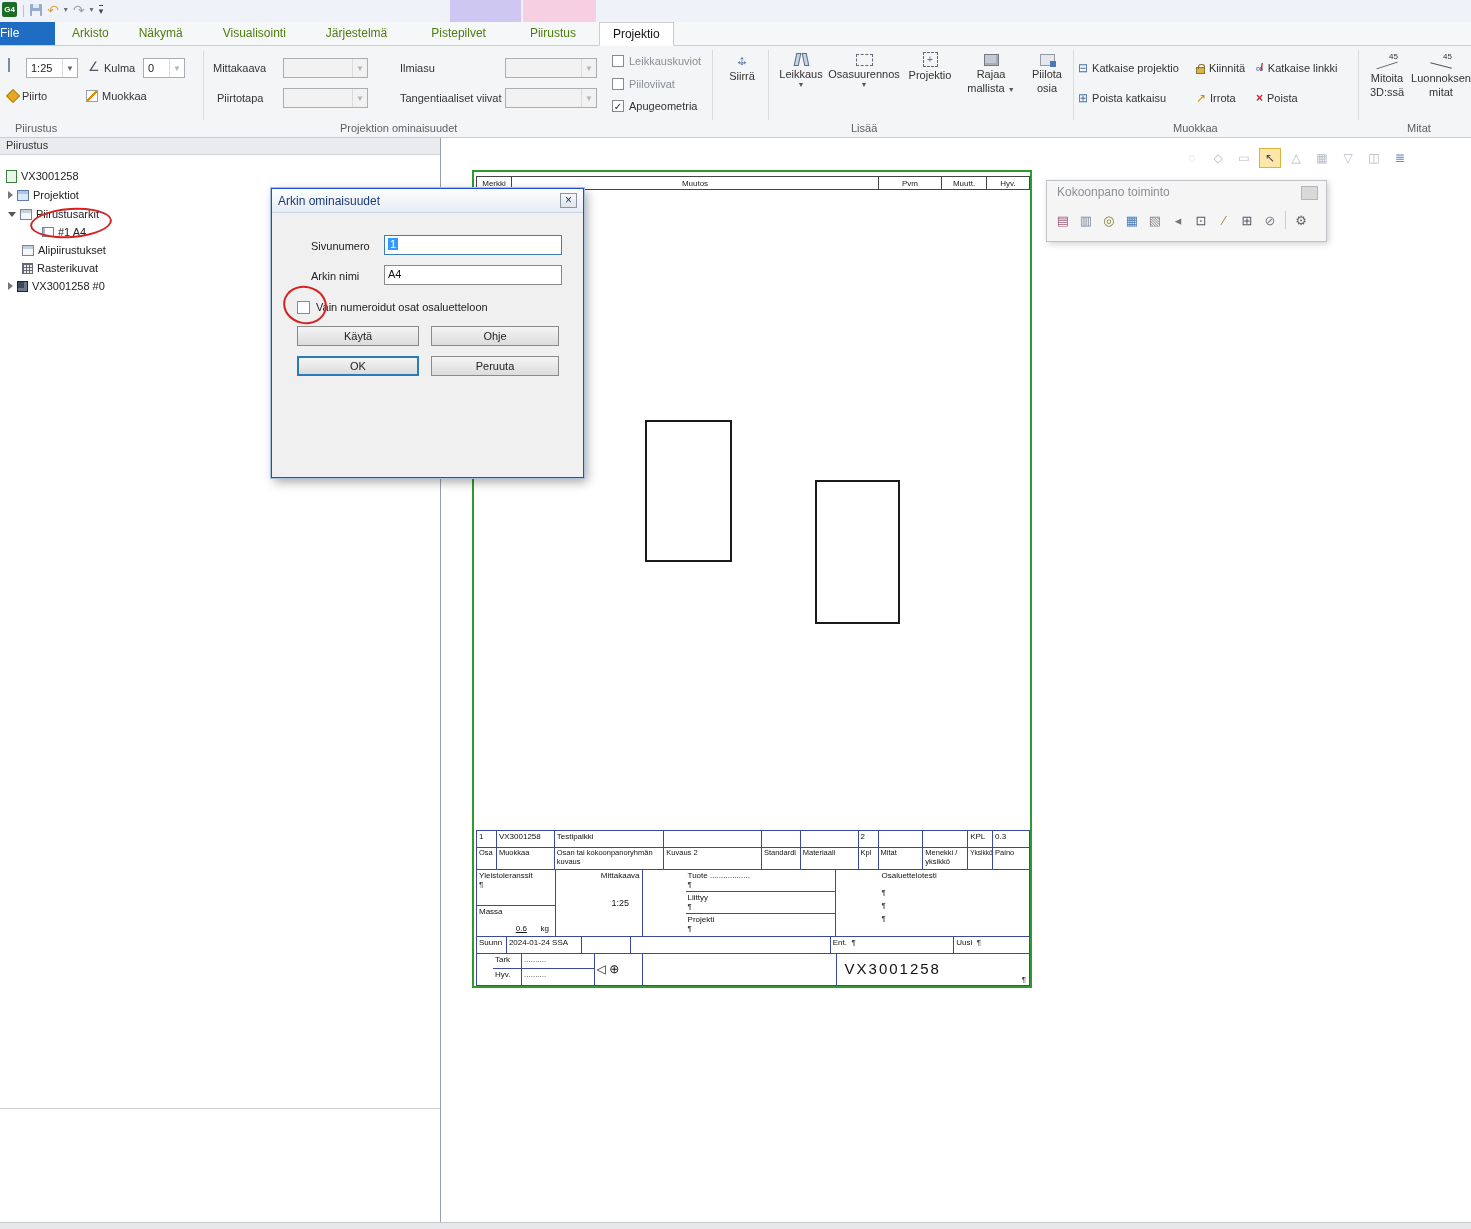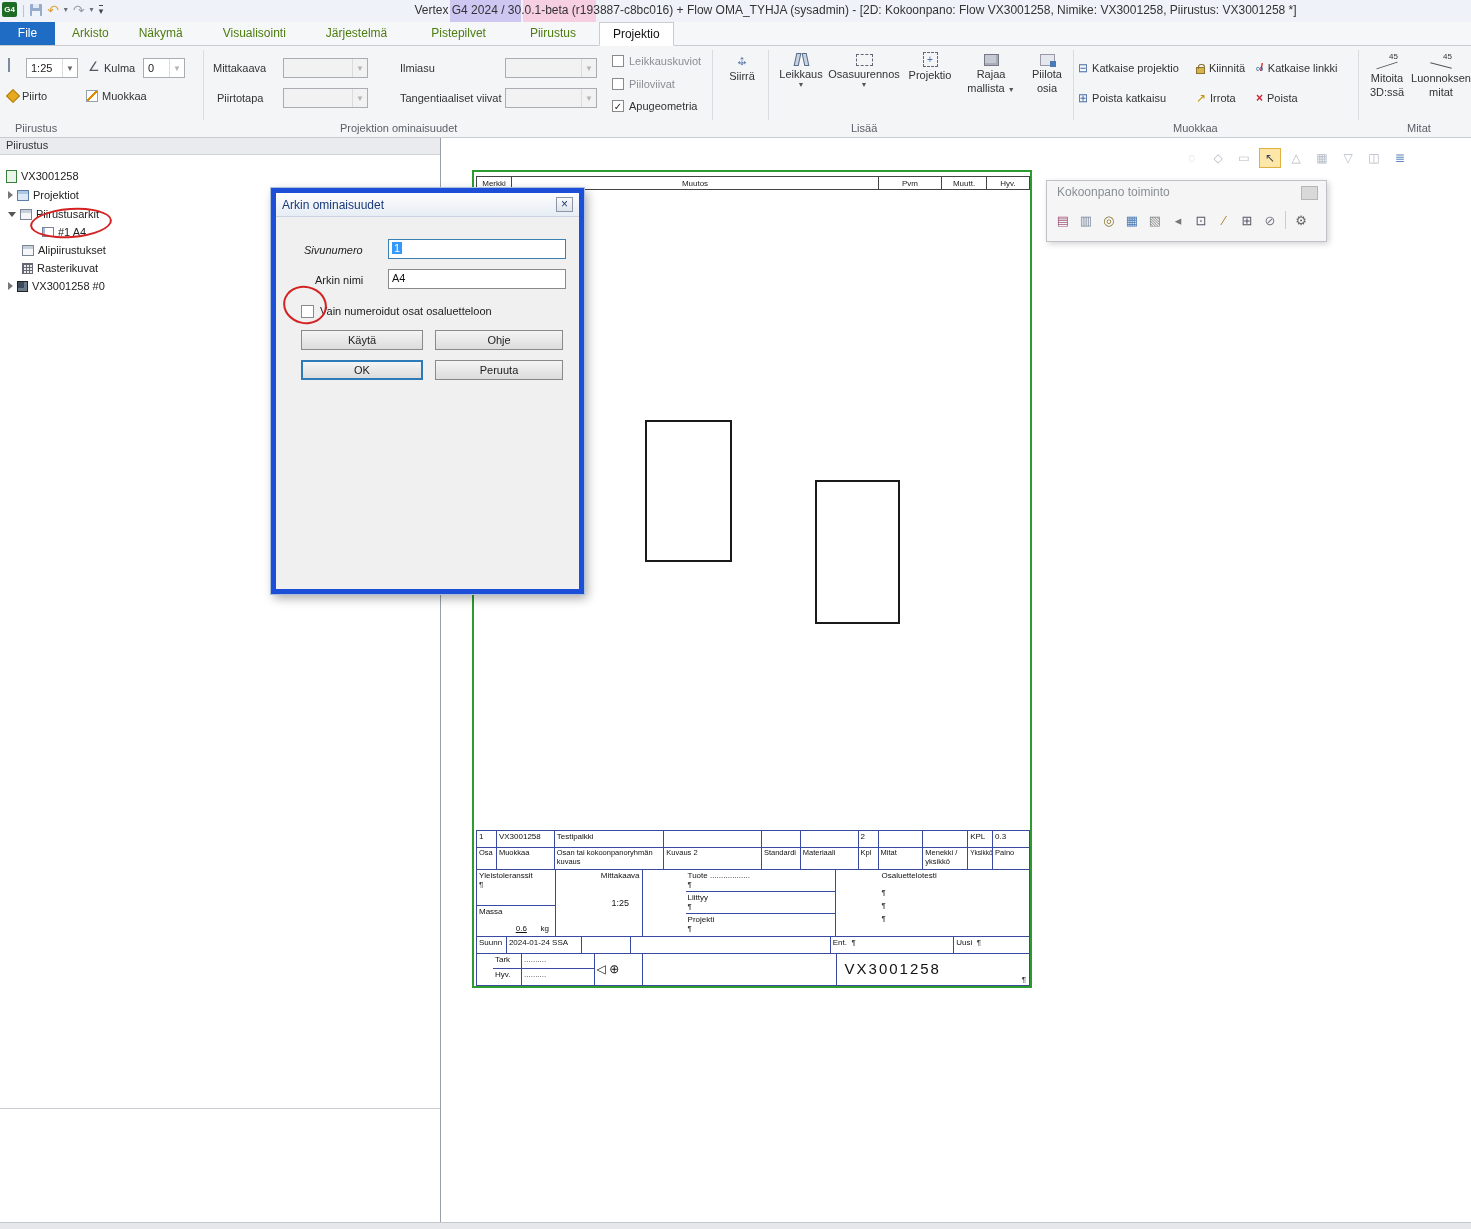--- a/index.html
+++ b/index.html
@@ -20,21 +20,21 @@
   .redo { color:#9aa0a8; font-size:14px; line-height:14px; }
   .qdrop { color:#6a7078; font-size:8px; }
   .qcust { color:#444; font-size:9px; border-top:1px solid #444; line-height:8px; padding-top:1px; }
   .tgi { position:absolute; top:0; height:22px; }
   .tgi.purple { left:450px; width:71px; background:#cdc7f1; }
   .tgi.pink { left:523px; width:73px; background:#f6cfe2; }
 
   
   #tabsbar { position:absolute; left:0; top:22px; width:1471px; height:24px; background:#f6f7f8; border-bottom:1px solid #c9ccd0; display:flex; }
   .tab { font-size:12px; color:#4d7c0f; padding:0 13px; line-height:23px; margin-left:4px; }
-  .tab.file { background:#1f6cc5; color:#fff; width:55px; text-align:center; padding:0; margin-left:0; }
+  .tab.file { background:#1f6cc5; color:#fff; width:55px; text-align:left; padding:0; margin-left:0; }
   .tab.active { background:#fff; border:1px solid #c9ccd0; border-bottom:1px solid #fff; margin-bottom:-1px; color:#111; }
 
   
   #ribbon { position:absolute; left:0; top:46px; width:1471px; height:92px; background:#f4f5f7; border-bottom:1px solid #c9ccd0; font-size:11px; color:#333; }
   .vsep { position:absolute; top:4px; height:70px; width:1px; background:#dadce0; }
   .grplabel { position:absolute; top:76px; font-size:11px; color:#5a5f66; }
   .combo { position:absolute; height:20px; background:#fff; border:1px solid #abadb3; display:flex; align-items:center; font-size:11px; color:#222; }
   .combo .cv { padding:0 4px; flex:1; white-space:nowrap; overflow:hidden; }
   .combo .arr { width:15px; align-self:stretch; border-left:1px solid #dcdcdc; color:#666; font-size:8px; display:flex; align-items:center; justify-content:center; }
   .combo.dis { background:#f2f2f2; }
@@ -115,21 +115,21 @@
   .tb-head .tb-cell { height:22px; font-size:7.5px; }
   .tb-head .w9 { font-size:6.5px; }
   .mid { display:flex; }
   .mcol { border-right:1px solid #3a4a9e; position:relative; }
   .mid .mcol:last-child { border-right:none; }
   .pil { color:#333; }
   .bigcode { font-size:15px; letter-spacing:2px; color:#111; font-family:"Liberation Sans", sans-serif; }
   .dots { color:#333; }
 
   
-  #dialog { position:absolute; left:271px; top:188px; width:313px; height:406px; background:#f0f0f0; border:5px solid #1d4ed8; box-shadow:0 0 0 1px #aac0dd, 3px 4px 10px rgba(0,0,0,.35); z-index:40; }
+  #dialog { position:absolute; left:271px; top:188px; width:313px; height:290px; background:#f0f0f0; border:1px solid #1d4ed8; box-shadow:0 0 0 1px #aac0dd, 3px 4px 10px rgba(0,0,0,.35); z-index:40; }
   #dialog .dtitle { height:24px; background:linear-gradient(#fdfdfd,#e7edf5); border-bottom:1px solid #c9d4e2; display:flex; align-items:center; padding:0 6px; }
   #dialog .dtitle span { font-size:12px; color:#1a3a7a; }
   .dclose { margin-left:auto; width:17px; height:15px; border:1px solid #8a96a8; background:linear-gradient(#fafafa,#dfe3e8); font-size:10px; line-height:13px; text-align:center; color:#333; }
   .dlabel { position:absolute; font-size:11px; color:#222; }
   .dfield { position:absolute; left:112px; width:178px; height:20px; background:#fff; border:1px solid #8a8a8a; font-size:11px; padding:2px 3px; color:#111; }
   .dfield.focus { border:1px solid #3c7fb1; }
   .sel { background:#3399ff; color:#fff; padding:0 2px; }
   .dchk { position:absolute; left:25px; top:112px; width:13px; height:13px; background:#fff; border:1px solid #8a8a8a; }
   .dbtn { position:absolute; width:122px; height:20px; background:linear-gradient(#f4f4f4,#dcdcdc); border:1px solid #8a8a8a; font-size:11px; text-align:center; line-height:18px; color:#222; }
   .dbtn.okf { border:2px solid #2d7ab9; line-height:16px; }
@@ -158,21 +158,20 @@
     <div class="qat">
       <span class="appicon">G4</span>
       <span class="qsep">|</span>
       <span class="ic-save"></span>
       <span class="undo">↶</span>
       <span class="qdrop">▾</span>
       <span class="redo">↷</span>
       <span class="qdrop">▾</span>
       <span class="qcust">▾</span>
     </div>
-    <div class="title">Vertex G4 2024 / 30.0.1-beta (r193887-c8bc016) + Flow OMA_TYHJA (sysadmin) - [2D: Kokoonpano:  Flow VX3001258, Nimike: VX3001258, Piirustus: VX3001258 *]</div>
   </div>
 
   <div id="tabsbar">
     <div class="tab file">File</div>
     <div class="tab">Arkisto</div>
     <div class="tab">Näkymä</div>
     <div class="tab" style="margin-left:14px">Visualisointi</div>
     <div class="tab" style="margin-left:14px">Järjestelmä</div>
     <div class="tab" style="margin-left:18px">Pistepilvet</div>
     <div class="tab" style="margin-left:18px">Piirustus</div>
@@ -479,21 +478,21 @@
         </div>
       </div>
     </div>
   </div>
 
   <div id="dialog">
     <div class="dtitle">
       <span>Arkin ominaisuudet</span>
       <span class="dclose">×</span>
     </div>
-    <span class="dlabel" style="left:28px; top:51px;font-style:italic;">Sivunumero</span>
+    <span class="dlabel" style="left:39px; top:51px;">Sivunumero</span>
     <div class="dfield focus" style="top:46px;">
       <span class="sel">1</span>
     </div>
     <span class="dlabel" style="left:39px; top:81px;">Arkin nimi</span>
     <div class="dfield" style="top:76px;">
       <span>A4</span>
     </div>
     <span class="dchk"></span>
     <span class="dlabel" style="left:44px; top:112px;">Vain numeroidut osat osaluetteloon</span>
     <div class="dbtn" style="left:25px;  top:137px;">Käytä</div>

